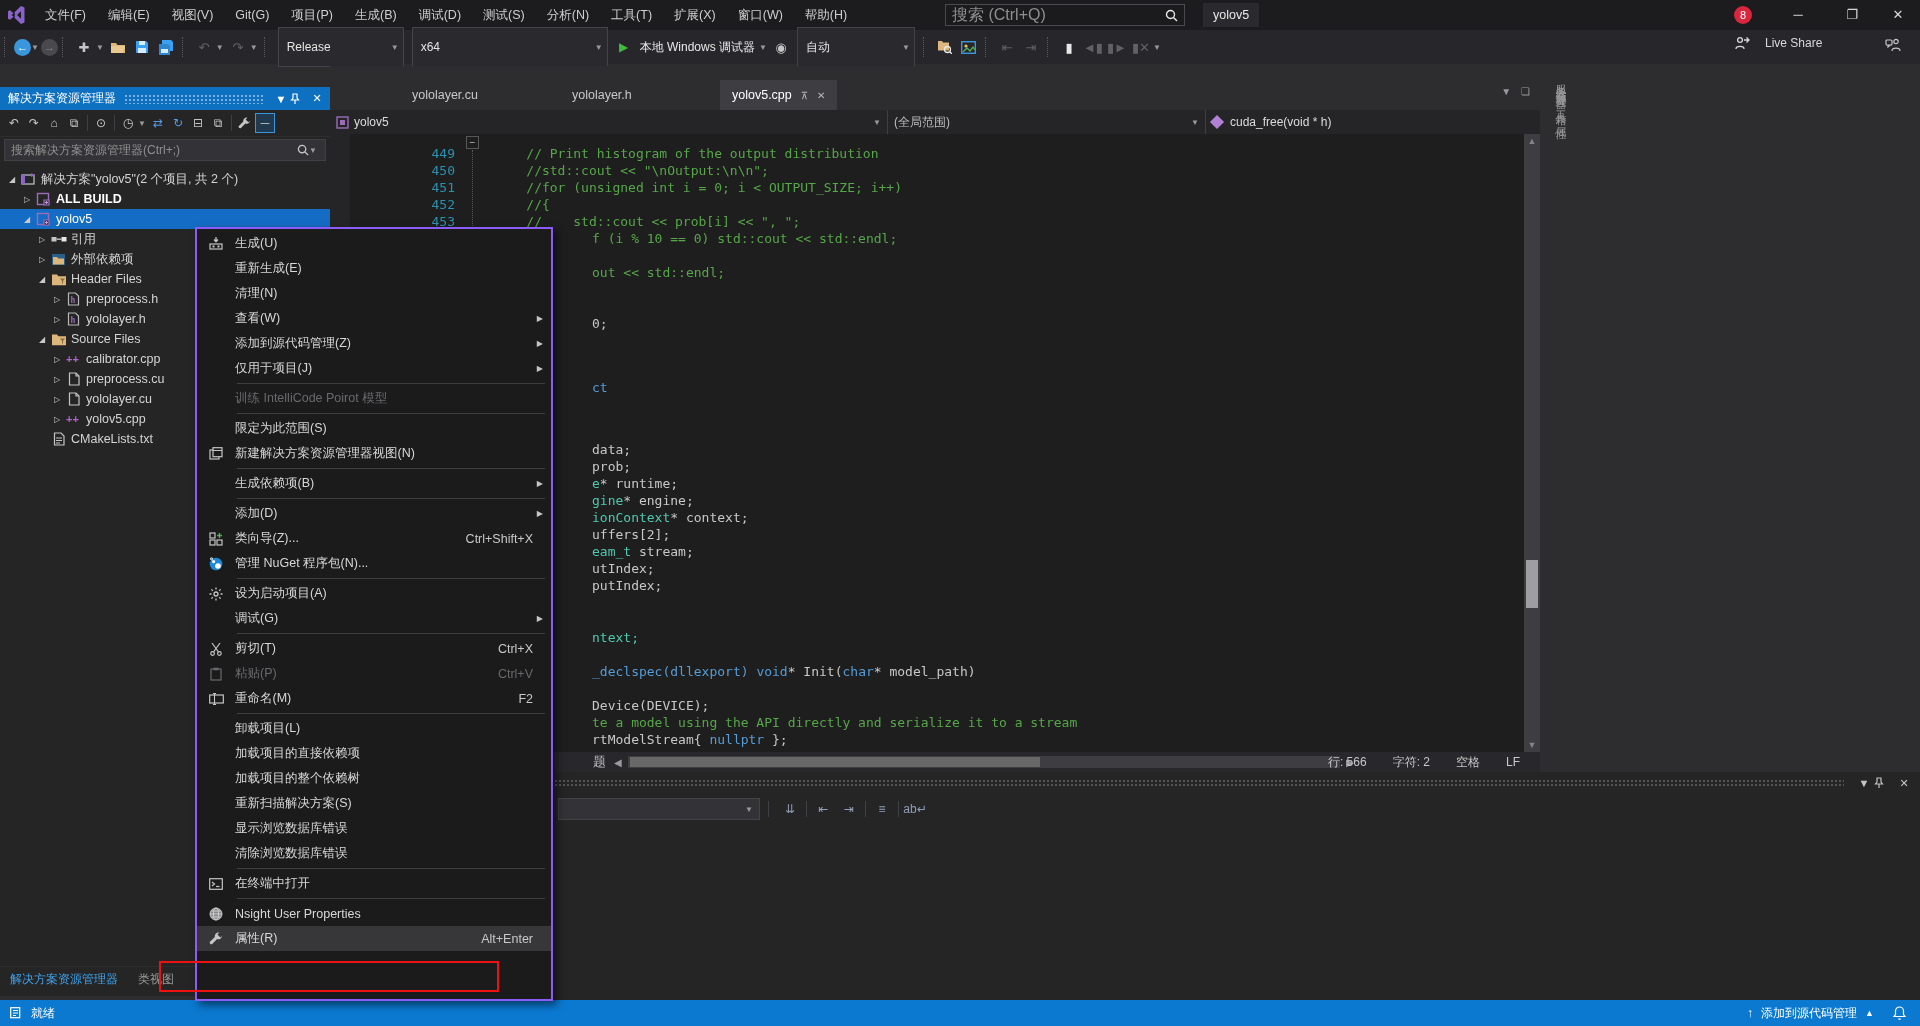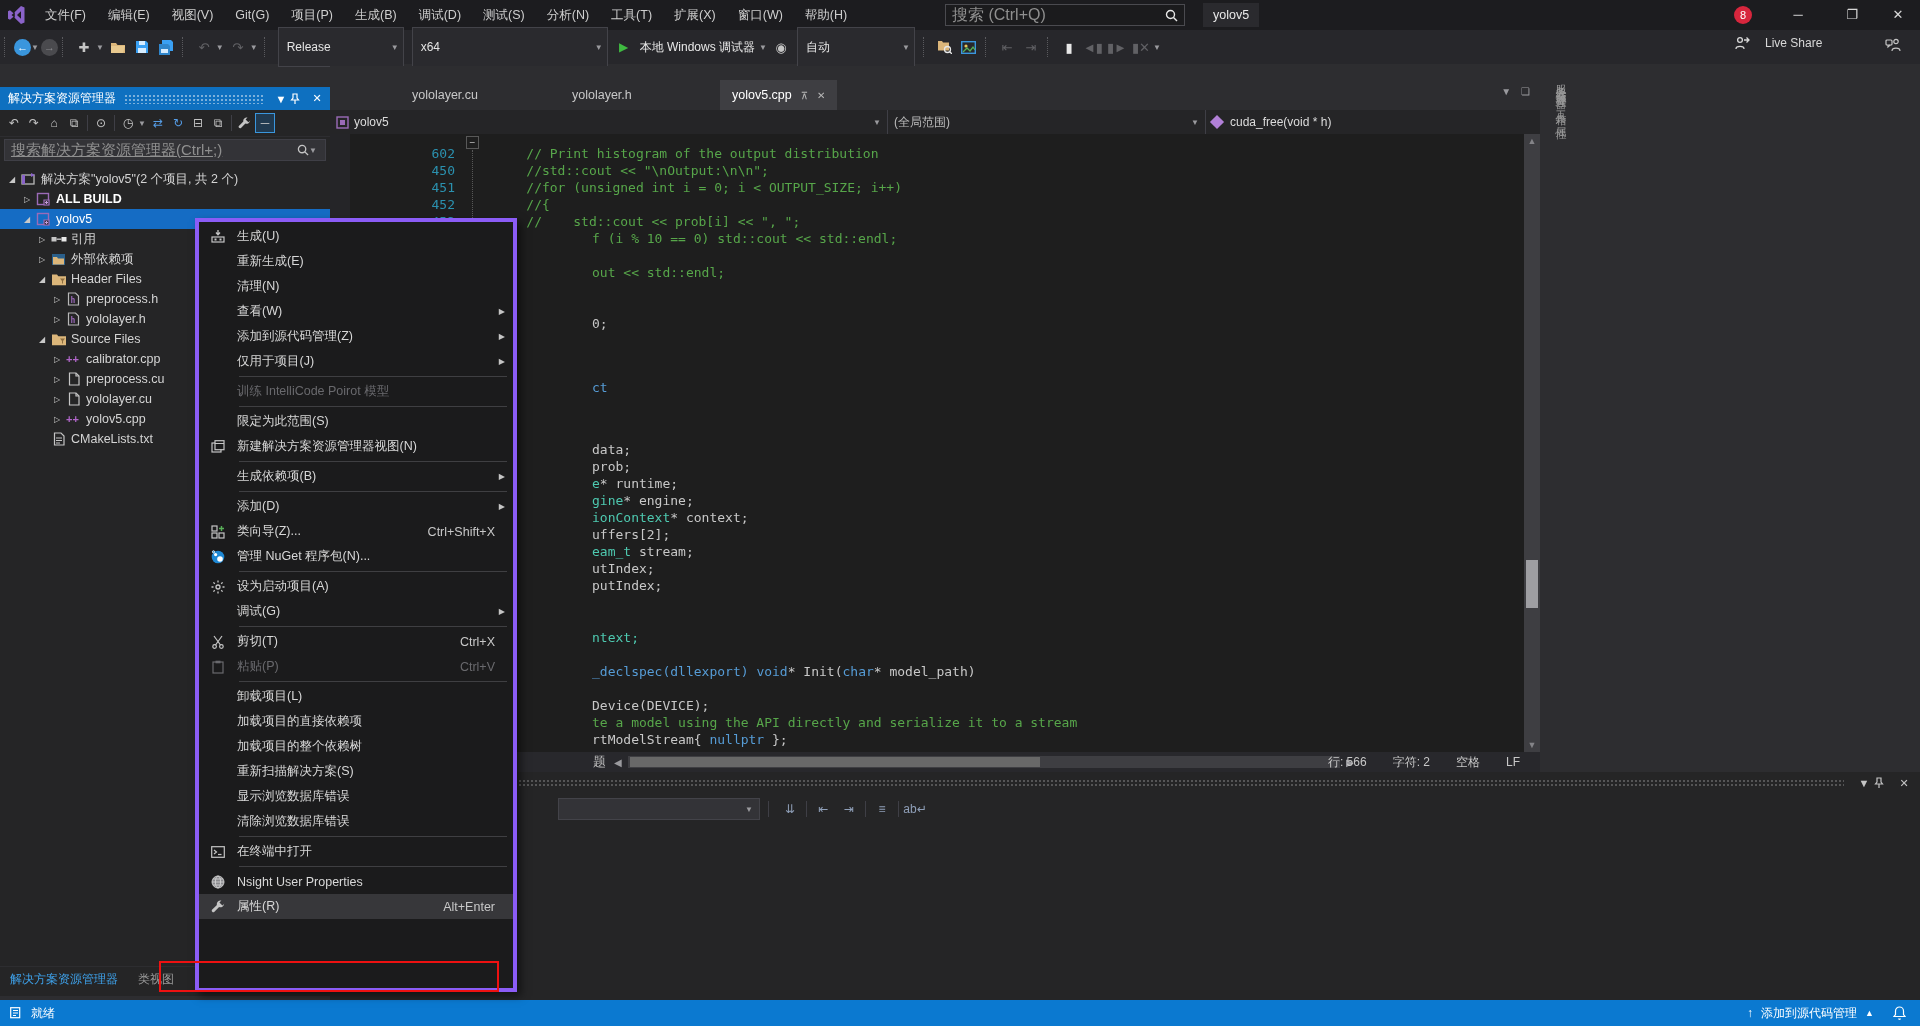--- a/index.html
+++ b/index.html
@@ -34,21 +34,21 @@
   #sol-exp { position:absolute; left:0; top:87px; width:330px; height:909px; background:#252526; }
   #se-header { height:23px; background:#0e70c0; display:flex; align-items:center; padding:0 4px 0 8px; color:#fff; }
   #se-header .dots { flex:1; height:10px; margin:0 8px; background-image:radial-gradient(rgba(255,255,255,.45) 1px, transparent 1px); background-size:4px 4px; }
   .hd-ico { width:18px; text-align:center; font-size:11px; color:#fff; }
   #se-toolbar { height:27px; display:flex; align-items:center; padding:0 4px; border-bottom:1px solid #2d2d30; }
   .se-ico { width:20px; height:20px; display:inline-flex; align-items:center; justify-content:center; color:#c5c5c5; font-size:12px; }
   .se-ico.blue { color:#559ce5; }
   .se-ico.sel { border:1px solid #3a96dd; background:#213a50; }
   .se-sep { width:1px; height:16px; background:#3f3f46; margin:0 3px; }
   #se-search { margin:2px 4px; height:22px; background:#333337; border:1px solid #3f3f46; display:flex; align-items:center; padding:0 6px; color:#8f8f8f; }
-  #se-search .ph { flex:1; font-size:15px;text-decoration:underline; }
+  #se-search .ph { flex:1; font-size:12px; }
   #se-tree { position:absolute; left:0; top:82px; width:330px; }
   .tree-row { position:relative; height:20px; display:flex; align-items:center; color:#d4d4d4; font-size:12.5px; white-space:nowrap; }
   .tree-row.selected { background:#156cc4; color:#fff; }
   .tree-row .tw { width:16px; text-align:center; font-size:8px; color:#c8c8c8; flex:none; }
   .tree-row .t-ico { width:17px; height:16px; margin-right:4px; flex:none; display:inline-flex; align-items:center; justify-content:center; }
   .tree-row.bold { font-weight:bold; color:#fff; }
   #se-tabs { position:absolute; left:0; top:879px; width:330px; height:24px; display:flex; background:#252526; border-top:1px solid #2d2d30; }
   .se-tab { padding:0 10px; line-height:24px; font-size:12px; color:#9a9a9a; }
   .se-tab.active { color:#3ea0e8; }
 
@@ -87,21 +87,21 @@
   #bottom-panel { position:absolute; left:330px; top:772px; width:1590px; height:228px; background:#252526; }
   #bp-title { height:22px; display:flex; align-items:center; padding:0 6px; color:#d0d0d0; }
   #bp-title .dots { flex:1; height:9px; margin:0 10px; background-image:radial-gradient(rgba(255,255,255,.22) 1px, transparent 1px); background-size:4px 4px; }
   .bp-ico { width:20px; text-align:center; color:#c5c5c5; font-size:11px; }
   #bp-toolbar { height:30px; display:flex; align-items:center; padding-left:228px; }
   #bp-combo { width:202px; height:22px; background:#333337; border:1px solid #434349; display:flex; align-items:center; padding:0 6px; }
   #bp-combo .arr { margin-left:auto; font-size:8px; color:#9a9a9e; }
   .bp-tool { width:22px; height:22px; display:inline-flex; align-items:center; justify-content:center; color:#8f9fb8; font-size:12px; margin:0 2px; }
 
   
-  #ctx-menu { position:absolute; left:195px; top:218px; width:322px; height:774px; background:#1b1b1c; border:4px solid #8b5cf6; box-shadow:4px 4px 8px rgba(0,0,0,.5); padding:2px 0; z-index:50; }
+  #ctx-menu { position:absolute; left:195px; top:227px; width:358px; height:774px; background:#1b1b1c; border:2px solid #8b5cf6; box-shadow:4px 4px 8px rgba(0,0,0,.5); padding:2px 0; z-index:50; }
   .ctx-item { height:25px; display:flex; align-items:center; padding:0 8px 0 0; color:#d8d8d8; font-size:12.5px; position:relative; }
   .ctx-item .mi { width:38px; text-align:center; flex:none; font-size:12px; }
   .ctx-item .lbl { flex:1; white-space:nowrap; }
   .ctx-item .sc { color:#c8c8c8; margin-right:10px; }
   .ctx-item .sub { font-size:8px; color:#c5c5c5; }
   .ctx-item.disabled, .ctx-item.disabled .sc { color:#69696d; }
   .ctx-item.hl { background:#37373a; }
   .ctx-sep { height:1px; background:#3f3f42; margin:2px 6px 2px 40px; }
   #red-box { position:absolute; left:159px; top:961px; width:340px; height:31px; border:2px solid #ee1111; z-index:60; }
 
@@ -472,21 +472,21 @@
       <span class="nav-combo" style="flex:1;border-right:none">
         <span style="width:10px;height:10px;background:#b180d7;transform:rotate(45deg);margin-right:8px;display:inline-block"></span>
         <span>cuda_free(void * h)</span>
       </span>
     </div>
     <div id="code-area">
       <div id="margin-strip"></div>
       <span id="fold-box">−</span>
       <span id="fold-line"></span>
       <div id="code-lines">
-          <span class="lnum" style="top: 12px;">602</span>
+          <span class="lnum" style="top: 12px;">449</span>
           <span class="codeline" style="top: 12px;"><span class="c-comment">    // Print histogram of the output distribution</span></span>
           <span class="lnum" style="top: 29px;">450</span>
           <span class="codeline" style="top: 29px;"><span class="c-comment">    //std::cout &lt;&lt; "\nOutput:\n\n";</span></span>
           <span class="lnum" style="top: 46px;">451</span>
           <span class="codeline" style="top: 46px;"><span class="c-comment">    //for (unsigned int i = 0; i &lt; OUTPUT_SIZE; i++)</span></span>
           <span class="lnum" style="top: 63px;">452</span>
           <span class="codeline" style="top: 63px;"><span class="c-comment">    //{</span></span>
           <span class="lnum" style="top: 80px;">453</span>
           <span class="codeline" style="top: 80px;"><span class="c-comment">    //    std::cout &lt;&lt; prob[i] &lt;&lt; ", ";</span></span>
           <span class="frag" style="left: 262px; top: 97px;"><span class="c-comment">f (i % 10 == 0) std::cout &lt;&lt; std::endl;</span></span>
@@ -684,20 +684,30 @@
       <div class="ctx-item disabled">
         <span class="mi">
           <svg width="12" height="14" viewBox="0 0 12 14" style="margin: 0px auto;">
             <rect x="1" y="2" width="10" height="11" fill="none" stroke="#69696d" stroke-width="1.2"></rect>
             <rect x="3.5" y="0.7" width="5" height="2.6" fill="#69696d"></rect>
           </svg>
         </span>
         <span class="lbl">粘贴(P)</span>
         <span class="sc">Ctrl+V</span>
       </div>
+      <div class="ctx-item">
+        <span class="mi">
+          <svg width="15" height="12" viewBox="0 0 15 12" style="margin: 0px auto;">
+            <rect x="0.7" y="2" width="13.6" height="8" fill="none" stroke="#c5c5c5" stroke-width="1.2"></rect>
+            <path d="M4 0.5 h3 M5.5 0.5 v11 M4 11.5 h3" stroke="#c5c5c5" stroke-width="1.1" fill="none"></path>
+          </svg>
+        </span>
+        <span class="lbl">重命名(M)</span>
+        <span class="sc">F2</span>
+      </div>
       <div class="ctx-sep"></div>
       <div class="ctx-item">
         <span class="mi"></span>
         <span class="lbl">卸载项目(L)</span>
       </div>
       <div class="ctx-item">
         <span class="mi"></span>
         <span class="lbl">加载项目的直接依赖项</span>
       </div>
       <div class="ctx-item">

